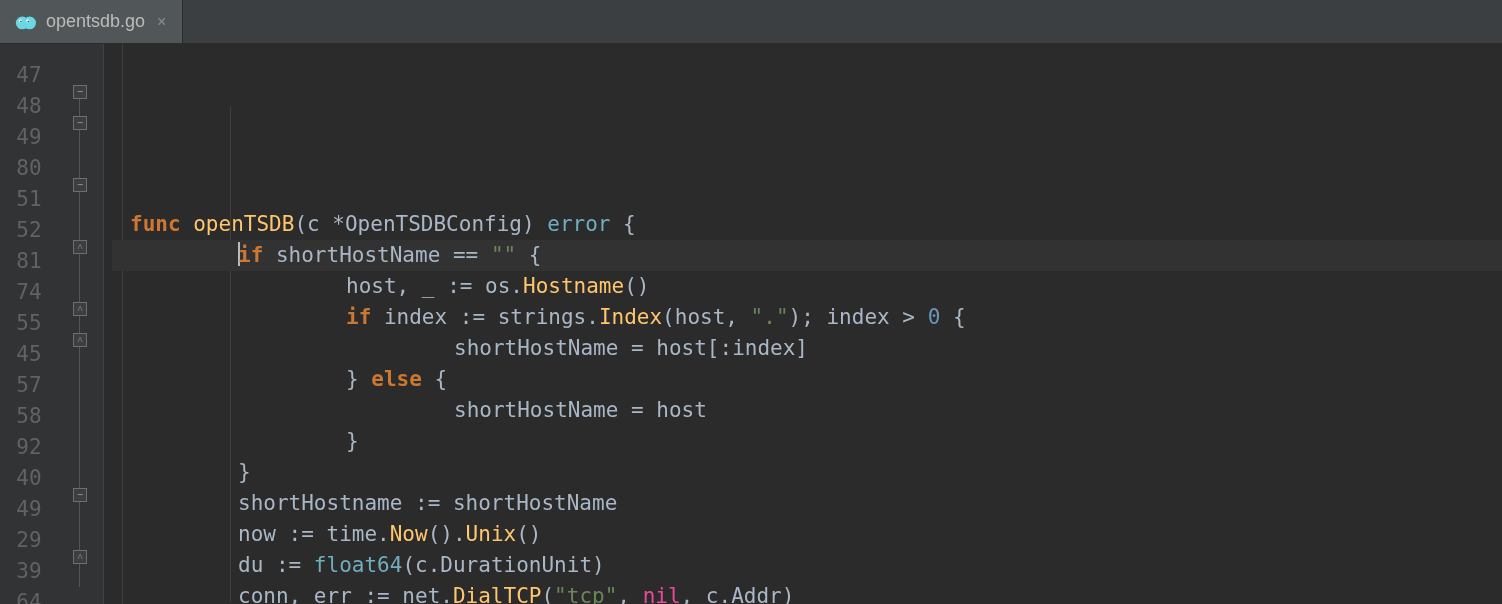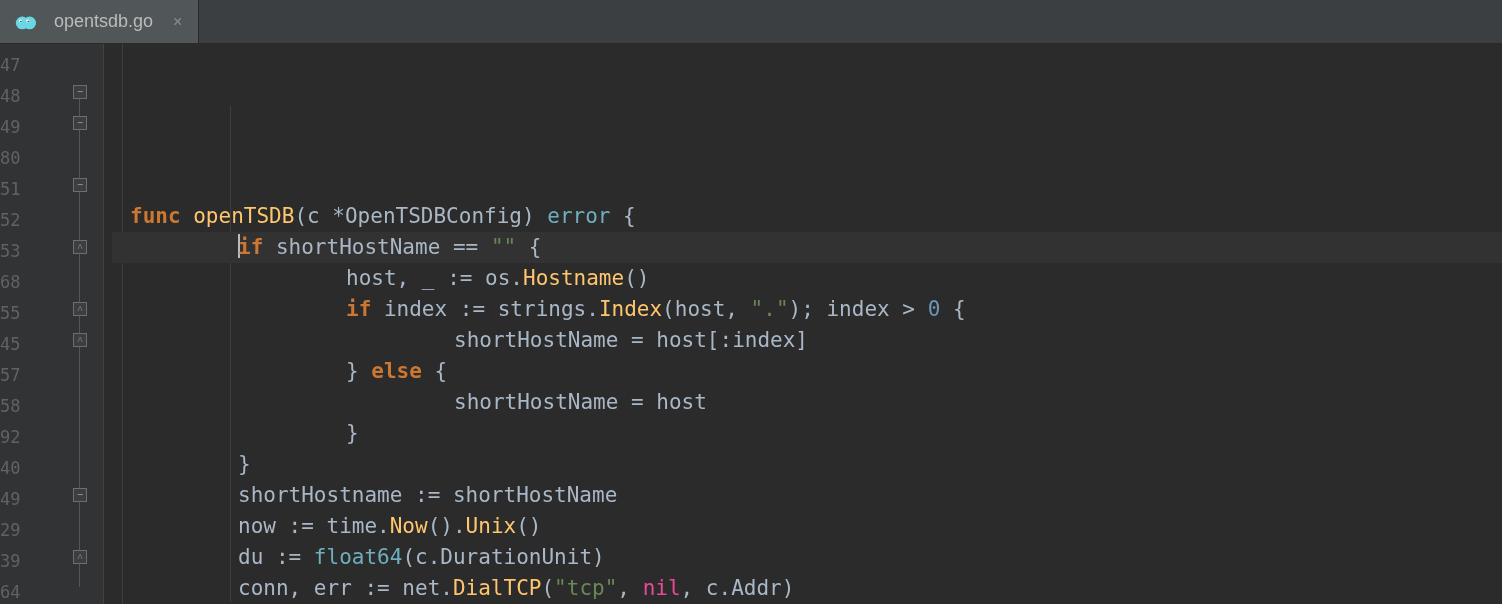--- a/index.html
+++ b/index.html
@@ -15,21 +15,21 @@
   .tabbar {
     height: 44px;
     background: #3c3f41;
     display: flex;
     align-items: stretch;
     border-bottom: 1px solid #2b2b2b;
   }
   .tab {
     display: flex;
     align-items: center;
-    gap: 18px;
+    gap: 10px;
     padding: 0 14px;
     background: #515658;
     color: #bbbbbb;
     font-size: 18px;
     border-right: 1px solid #2b2b2b;
     cursor: pointer;
     font-family: "Segoe UI", "Helvetica Neue", sans-serif;
   }
   .tab .close {
     color: #8a8f91;
@@ -44,25 +44,25 @@
   .editor {
     display: flex;
     height: calc(100% - 44px);
     font-size: 21px;
     line-height: 31px;
   }
   .gutter {
     width: 70px;
     background: #313335;
     color: #606366;
-    text-align: left;
+    text-align: center;
     padding-right: 12px;
-    padding-top: 6px;
+    padding-top: 16px;
     user-select: none;
-    font-size: 17px;
+    font-size: 21px;
   }
   .gutter div { height: 31px; }
   .foldcol {
     width: 34px;
     background: #313335;
     position: relative;
     border-right: 1px solid #404244;
   }
   .fold-marker {
     position: absolute;
@@ -76,21 +76,21 @@
   }
   .fold-vline {
     position: absolute;
     left: 9px;
     width: 0;
     border-left: 1px solid #555555;
   }
   .code {
     flex: 1;
     padding-left: 8px;
-    padding-top: 2px;
+    padding-top: 10px;
     white-space: pre;
     position: relative;
     background: #2b2b2b;
   }
   .codeline { height: 31px; position: relative; }
   .hl-line {
     position: absolute;
     left: 0; right: 0;
     height: 31px;
     background: #323232;
@@ -142,22 +142,22 @@
 </div>
 
 <div class="editor">
   <div class="gutter" id="gutter">
       <div>47</div>
       <div>48</div>
       <div>49</div>
       <div>80</div>
       <div>51</div>
       <div>52</div>
-      <div>53</div>
-      <div>68</div>
+      <div>81</div>
+      <div>74</div>
       <div>55</div>
       <div>45</div>
       <div>57</div>
       <div>58</div>
       <div>92</div>
       <div>40</div>
       <div>49</div>
       <div>29</div>
       <div>39</div>
       <div>64</div>

